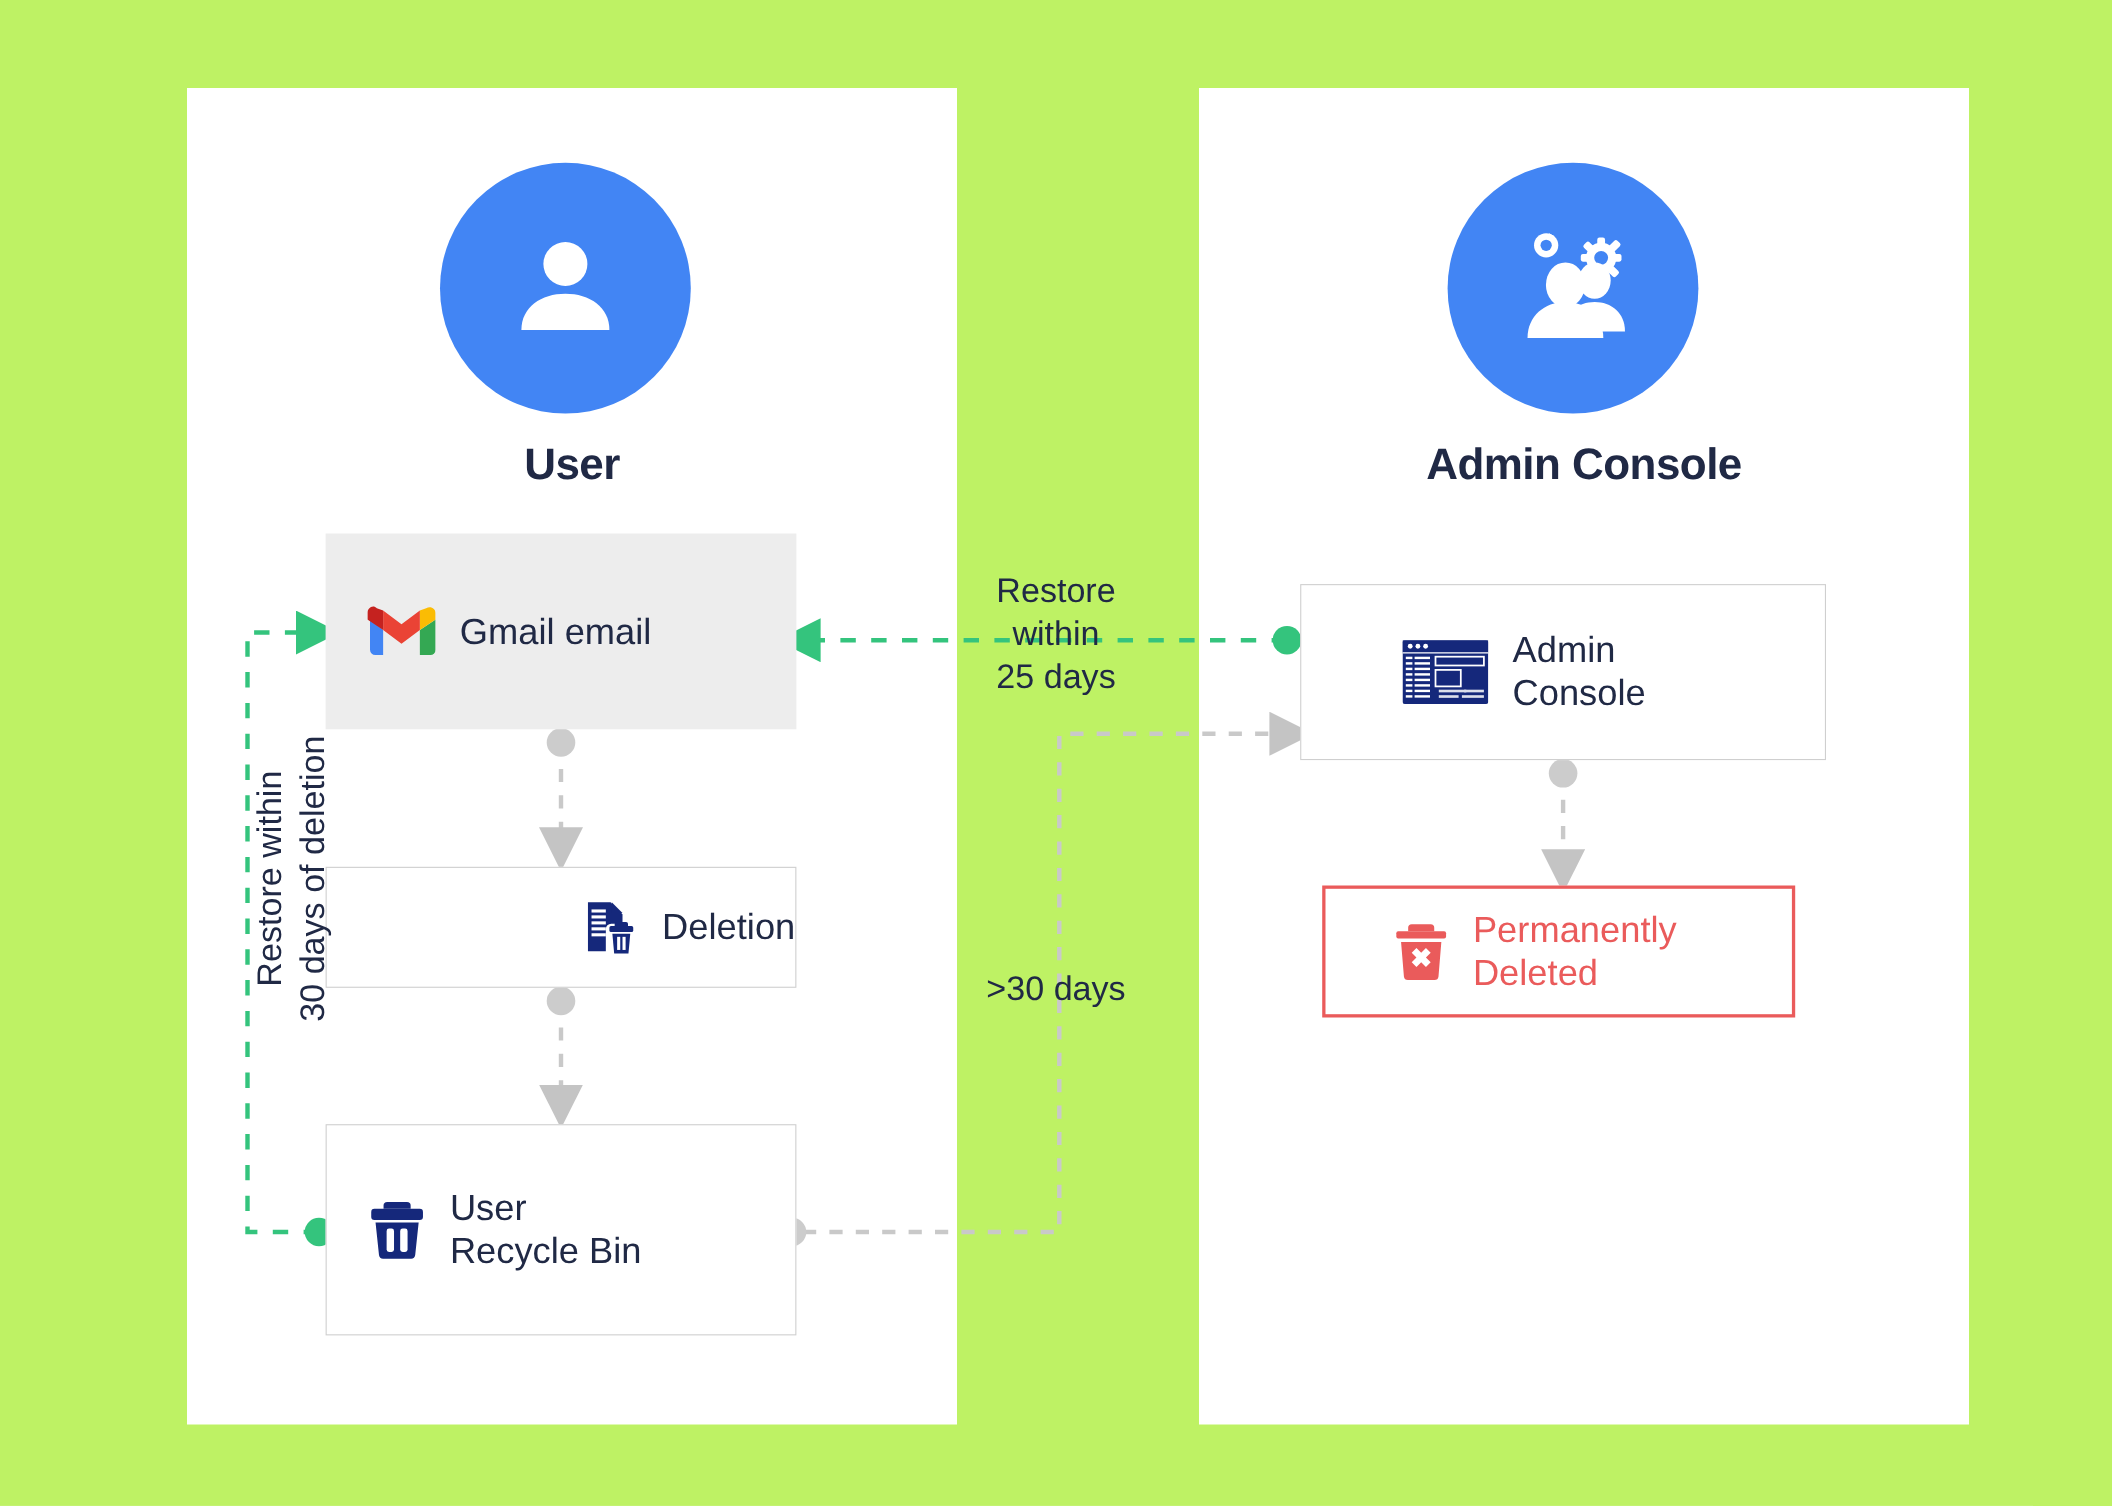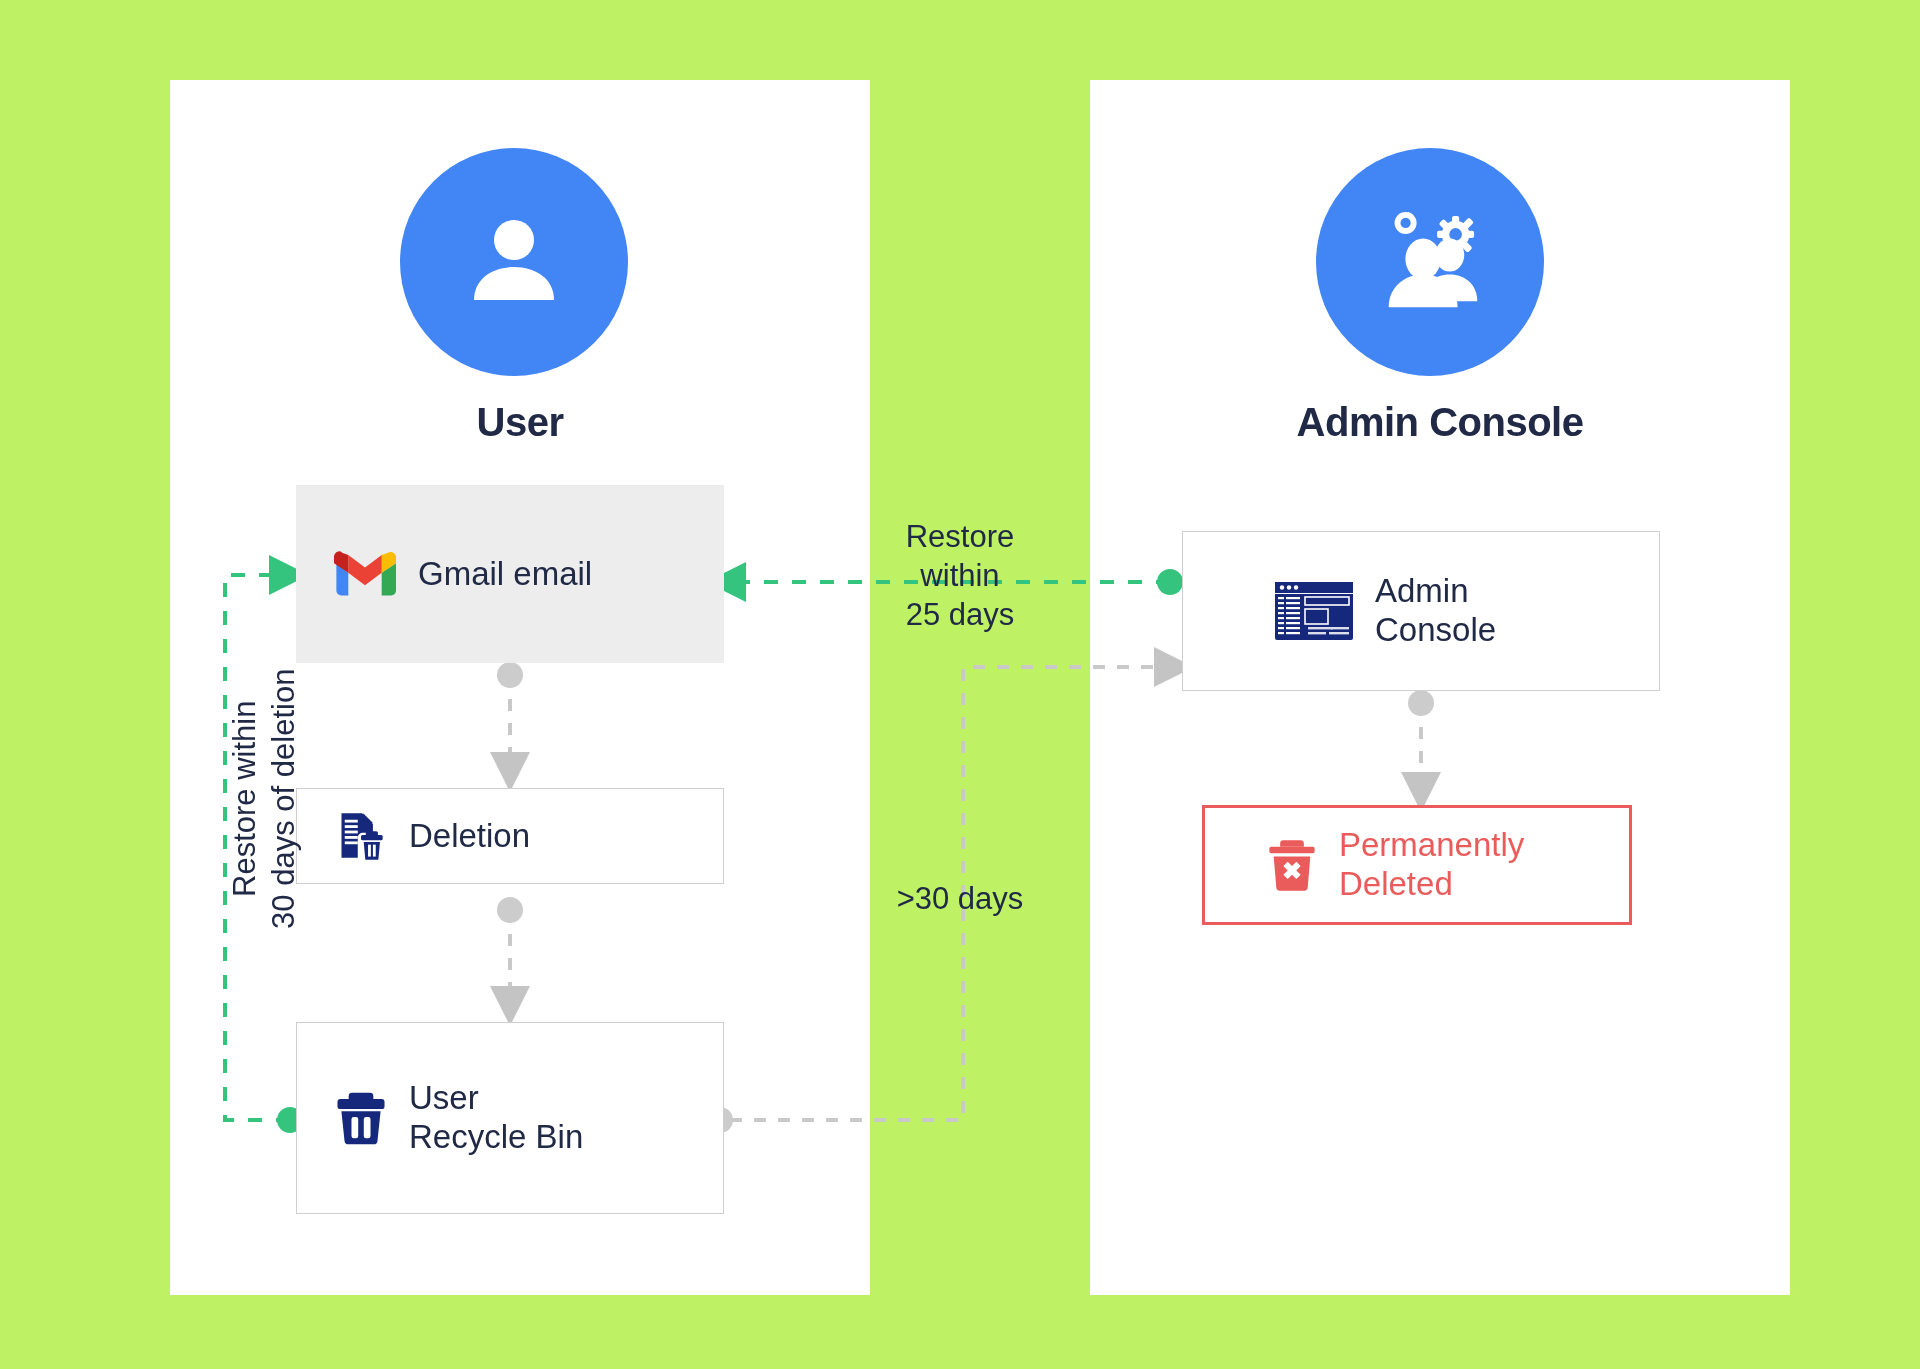--- a/index.html
+++ b/index.html
@@ -63,22 +63,22 @@
     color: #202945;
     line-height: 1.18;
     white-space: pre-line;
   }
 
   #node-gmail {
     left: 296px; top: 485px; width: 428px; height: 178px;
     background: #ededed; border: none;
   }
   #node-deletion {
-    left: 296px; top: 788px; width: 428px; height: 96px;
-    background: #ffffff; border: 1px solid #cfcfcf;
+    left: 296px; top: 788px; width: 428px; height: 110px;
+    background: #ffffff; border: 1px solid #cfcfcf; justify-content: flex-end;
   }
   #node-recyclebin {
     left: 296px; top: 1022px; width: 428px; height: 192px;
     background: #ffffff; border: 1px solid #cfcfcf;
   }
   #node-adminconsole {
     left: 1182px; top: 531px; width: 478px; height: 160px;
     background: #ffffff; border: 1px solid #cfcfcf;
     padding-left: 92px;
   }

